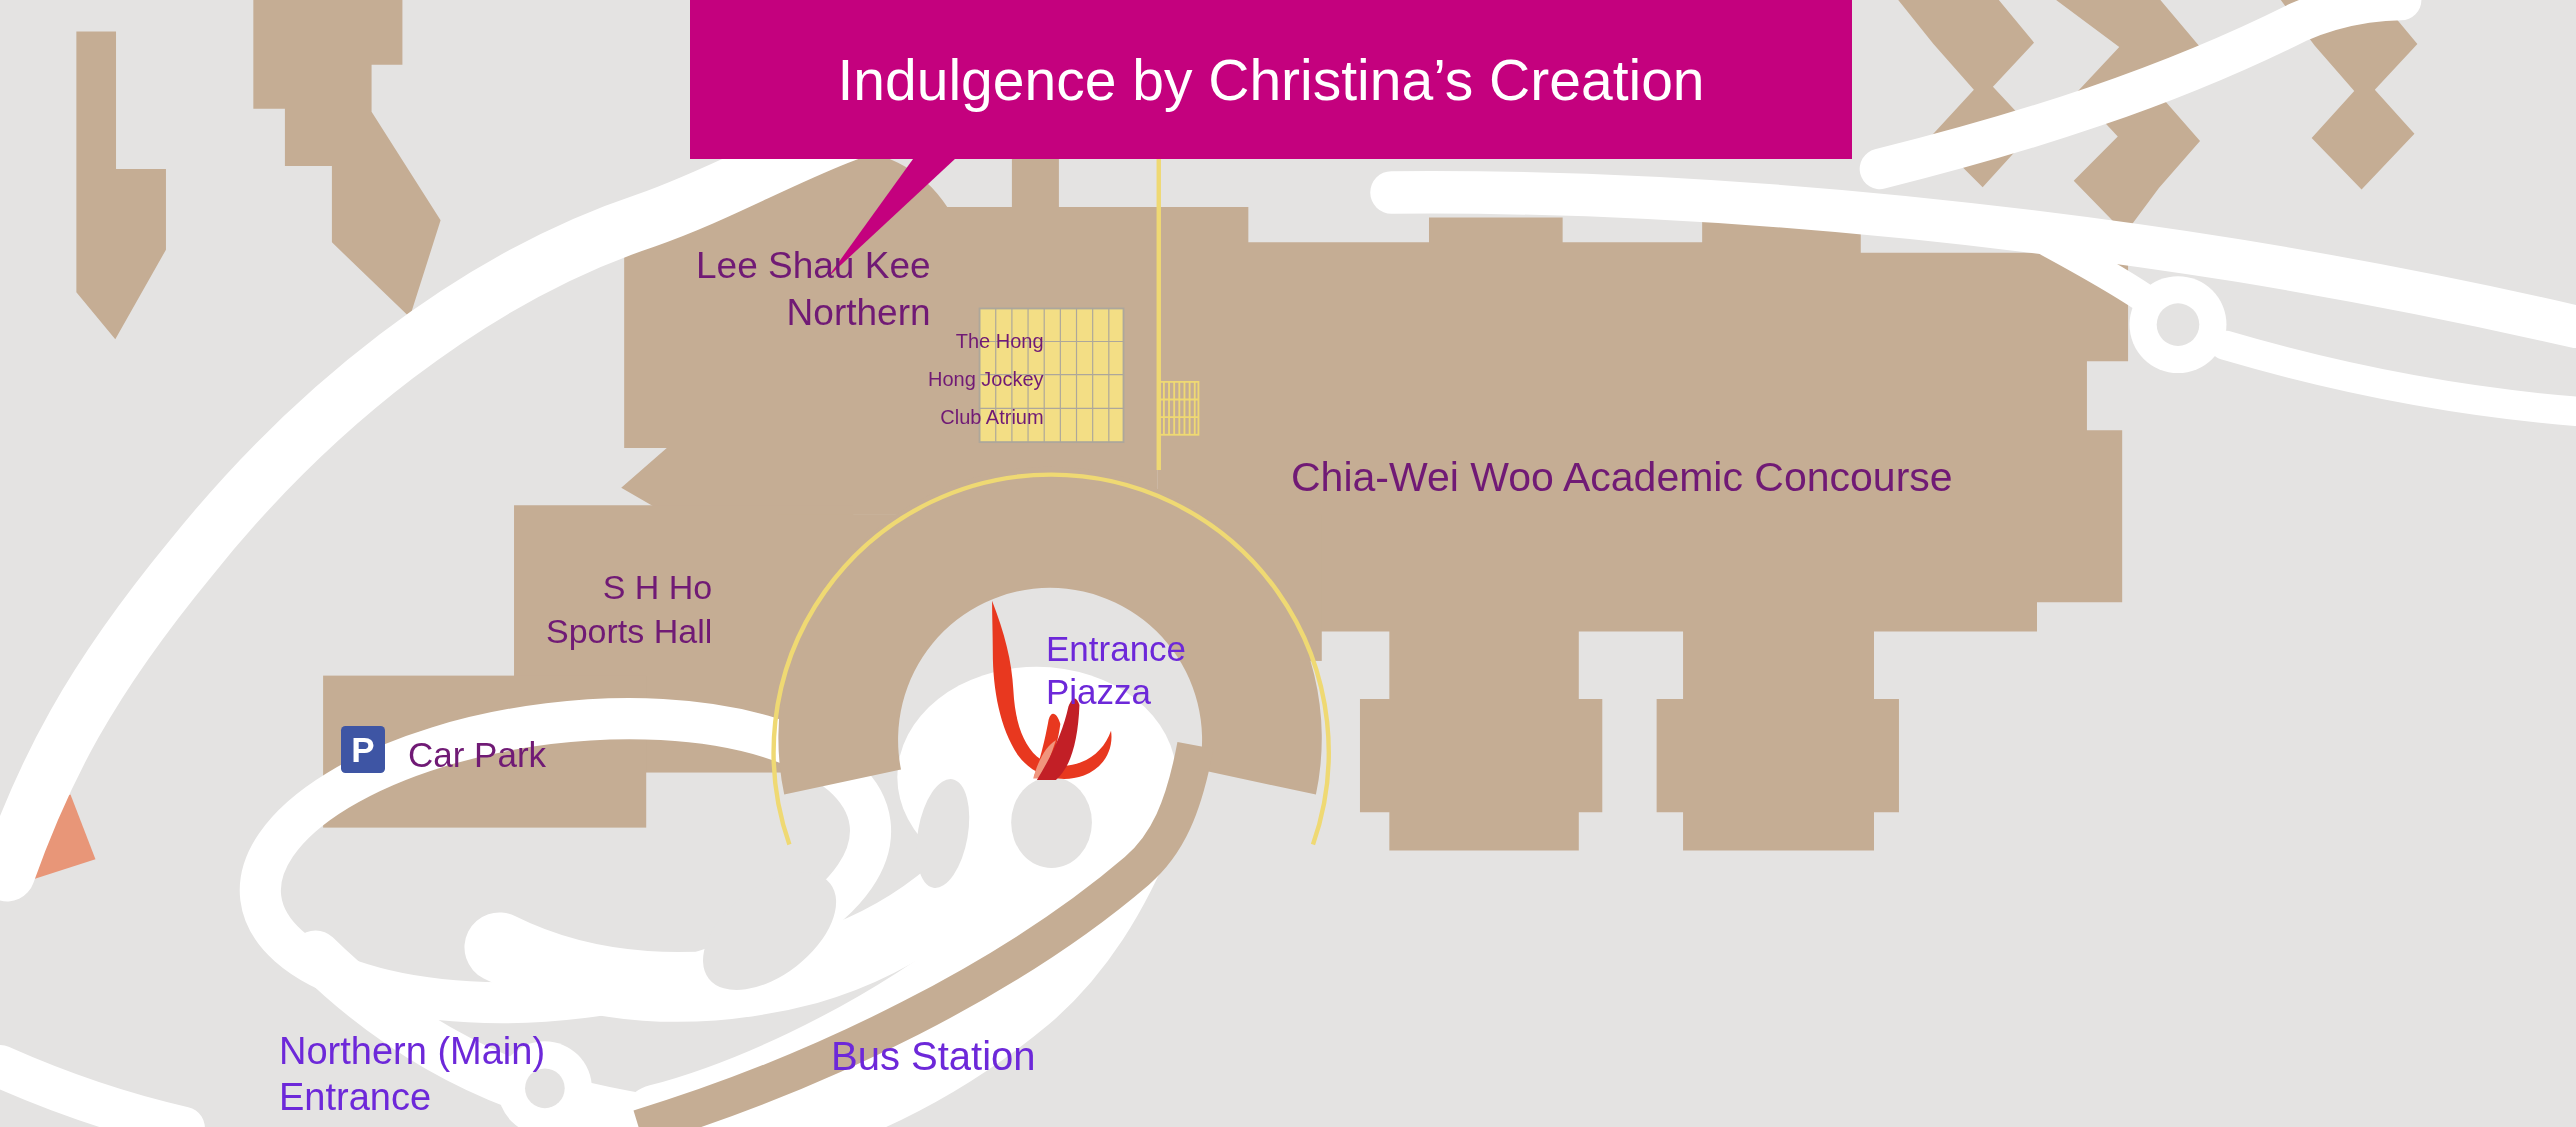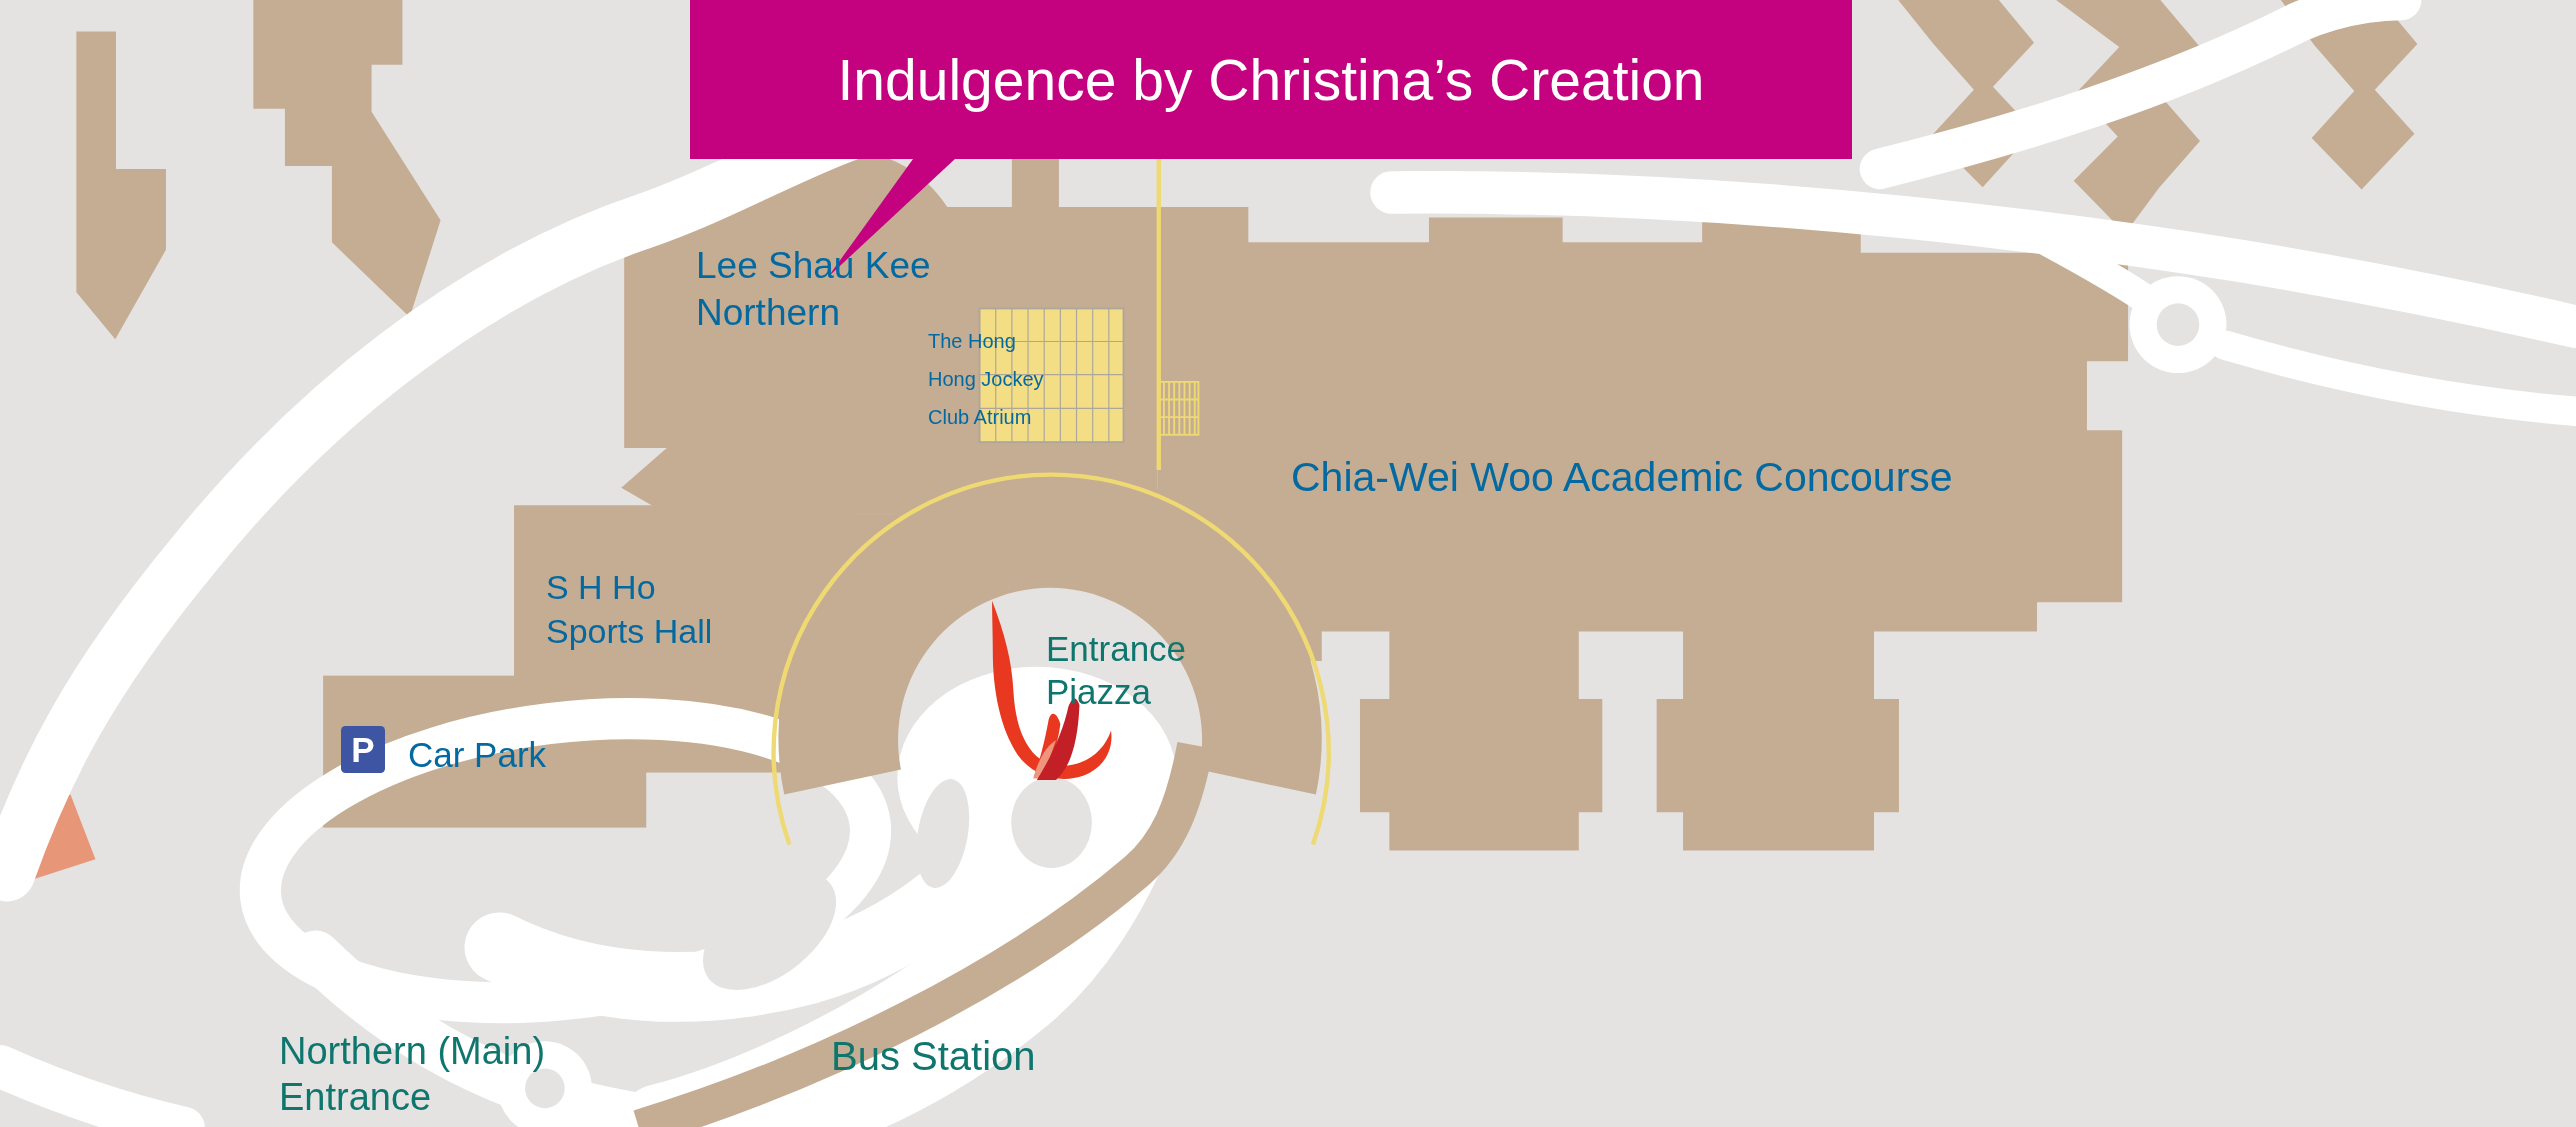--- a/index.html
+++ b/index.html
@@ -1,22 +1,22 @@
 <!DOCTYPE html>
 <html style="font-size:11.7px"><head>
 <meta charset="utf-8">
 <style>
   html,body{margin:0;padding:0;background:#E4E3E2;}
   .stage{position:relative;width:2576px;height:1128px;overflow:hidden;
          font-family:"Liberation Sans", sans-serif;}
   .stage svg{position:absolute;left:0;top:0;}
   .lbl{position:absolute;white-space:nowrap;}
   .lbl div{line-height:inherit;}
-  .brown{color:#0369a1;}
-  .olive{color:#0f766e;}
+  .brown{color:#701a75;text-align:right;}
+  .olive{color:#6d28d9;}
   .graylbl{color:#9C9C9C;font-weight:bold;}
   .banner{position:absolute;left:690px;top:0;width:1162px;height:159px;
           background:#C4017E;display:flex;align-items:center;justify-content:center;}
   .banner span{color:#FFFFFF;font-size:57px;}
   .banner-tail{position:absolute;left:828px;top:158px;width:128px;height:119px;
           background:#C4017E;clip-path:polygon(67% 0, 100% 0, 0 100%);}
   .p-icon{position:absolute;left:341px;top:726px;width:44px;height:47px;background:#3E55A4;
           border-radius:4.4px;color:#fff;font-weight:bold;font-size:35px;
           display:flex;align-items:center;justify-content:center;}
   .lib{left:696px;top:242px;font-size:37px;line-height:47px;}

